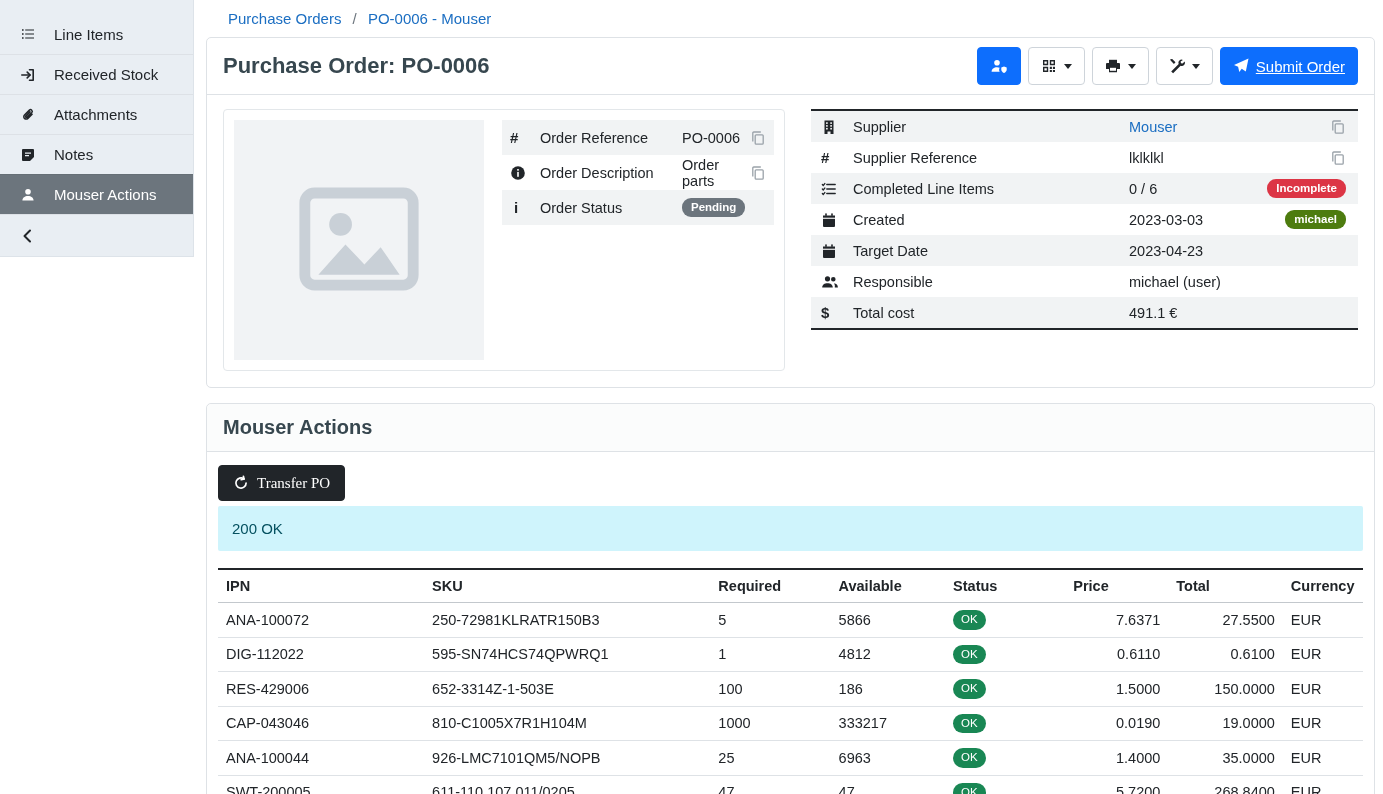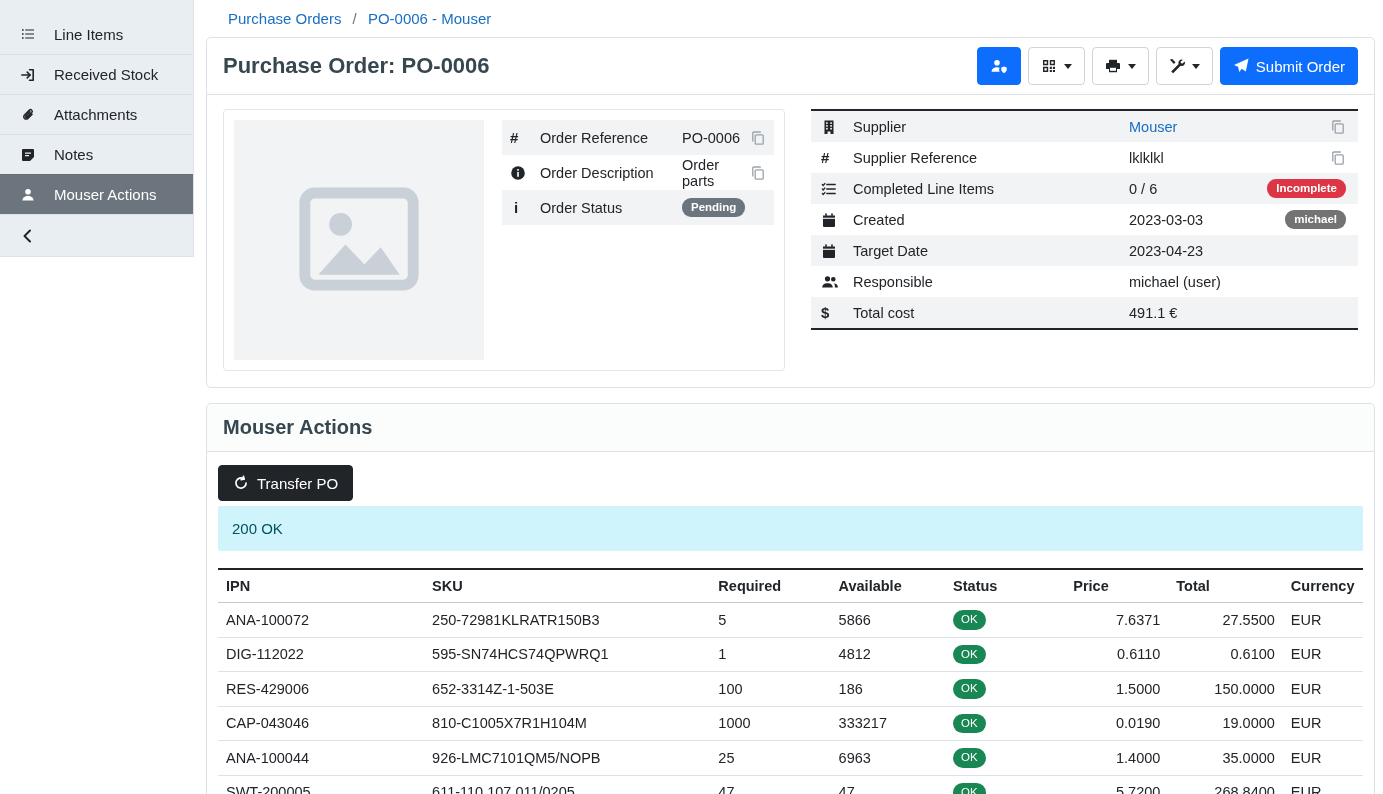--- a/index.html
+++ b/index.html
@@ -27,21 +27,21 @@
   .breadcrumb .sep { color:#6c757d; padding:0 7px; }
 
   .card { border:1px solid #dee2e6; border-radius:5px; background:#fff; }
   .top-card { margin-bottom:15px; }
   .card-header { display:flex; align-items:center; justify-content:space-between; padding:9px 16px; border-bottom:1px solid #dee2e6; }
   .page-title { margin:0; font-size:22px; font-weight:700; color:#37474f; }
 
   .actions { display:flex; align-items:center; gap:7px; }
   .btn { height:38px; display:inline-flex; align-items:center; justify-content:center; gap:7px;
          padding:0 12px; border:1px solid #ced4da; background:#fff; color:#212529;
-         font-size:15px; font-family:inherit; border-radius:4px; cursor:pointer; }
+         font-size:15px; font-family:inherit; border-radius:4px; cursor:pointer;text-decoration:underline; }
   .btn.primary { background:#0d6efd; border-color:#0d6efd; color:#fff; }
   .caret { width:0; height:0; border-left:4px solid transparent; border-right:4px solid transparent; border-top:5px solid currentColor; display:inline-block; }
 
   
   .details { display:flex; align-items:flex-start; gap:26px; padding:14px 16px 16px; }
   .details-left { flex:0 0 562px; border:1px solid #e3e7ea; border-radius:4px; padding:10px; display:flex; gap:18px; }
   .thumb { width:250px; height:240px; background:#f1f3f5; display:flex; align-items:center; justify-content:center; flex:0 0 250px; }
   .left-table { flex:1; align-self:flex-start; }
   .drow { display:flex; align-items:center; min-height:35px; padding:0 8px; font-size:14.5px; gap:4px; }
   .drow:nth-child(odd) { background:#f1f3f4; }
@@ -57,29 +57,29 @@
   .rrow .icn { width:32px; flex:0 0 32px; display:inline-flex; align-items:center; }
   .rrow .lbl { flex:0 0 276px; }
   .rrow .val { flex:1; }
   .rrow .tail { margin-left:auto; display:inline-flex; }
   .link { color:#1b6ec2; text-decoration:none; cursor:pointer; }
   .copy { color:#9aa2a9; display:inline-flex; cursor:pointer; }
 
   .badge { display:inline-block; color:#fff; font-size:11.5px; font-weight:700; line-height:1; padding:4px 9px; border-radius:9px; }
   .badge.gray { background:#6c757d; }
   .badge.red { background:#dc3545; }
-  .badge.black { background:#737373; }
+  .badge.black { background:#4d7c0f; }
   .ok-badge { display:inline-block; background:#198754; color:#fff; font-size:11.5px; font-weight:400; line-height:1; padding:4px 8px; border-radius:10px; }
 
   
   .panel-header { padding:12px 16px; border-bottom:1px solid #dee2e6; background:#fbfcfc; border-radius:5px 5px 0 0; }
   .panel-header h2 { margin:0; font-size:20px; font-weight:700; color:#37474f; }
   .panel-body { padding:13px 11px 0; }
   .transfer-btn { display:inline-flex; align-items:center; gap:8px; background:#212529; color:#fff; border:1px solid #212529;
-                  font-size:15px; font-family:Liberation Sans, sans-serif; padding:0 14px; height:36px; border-radius:4px; cursor:pointer; margin-bottom:5px; }
+                  font-size:15px; font-family:Liberation Serif, serif; padding:0 14px; height:36px; border-radius:4px; cursor:pointer; margin-bottom:5px; }
   .alert { background:#cff4fc; color:#055160; border-radius:2px; padding:14px 14px; font-size:15px; margin:0 0 17px; }
 
   .items-table { width:100%; border-collapse:collapse; table-layout:fixed; font-size:14.5px; }
   .items-table th { border-top:2px solid #212529; border-bottom:1px solid #c3c8cd; padding:8px 8px; text-align:left; font-weight:700; }
   .items-table td { border-bottom:1px solid #dee2e6; padding:7px 8px; overflow:hidden; white-space:nowrap; }
   .items-table tbody tr:last-child td { border-bottom:2px solid #212529; }
   .tr-right { text-align:right; }
 
   .svg16 { width:16px; height:16px; display:block; }
   .svg18 { width:18px; height:16px; display:block; }

